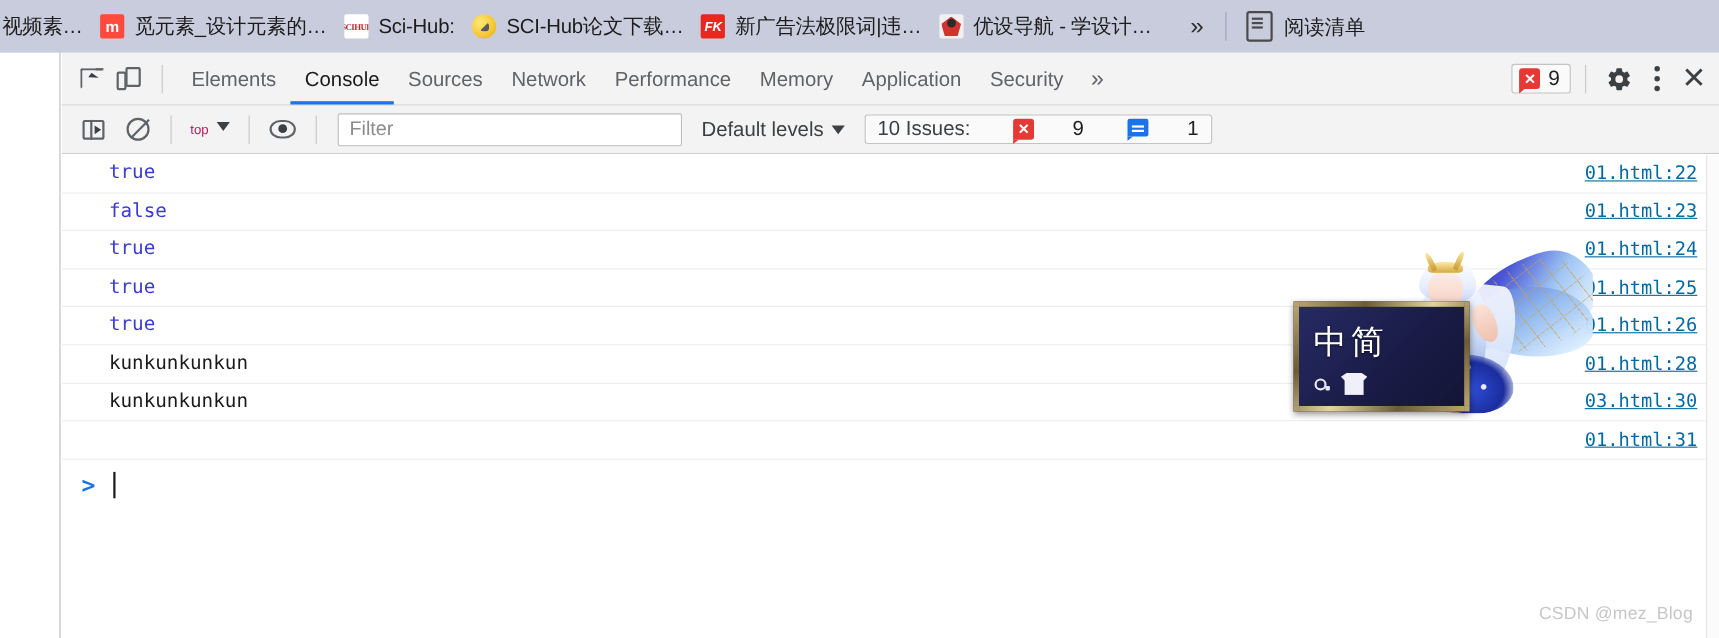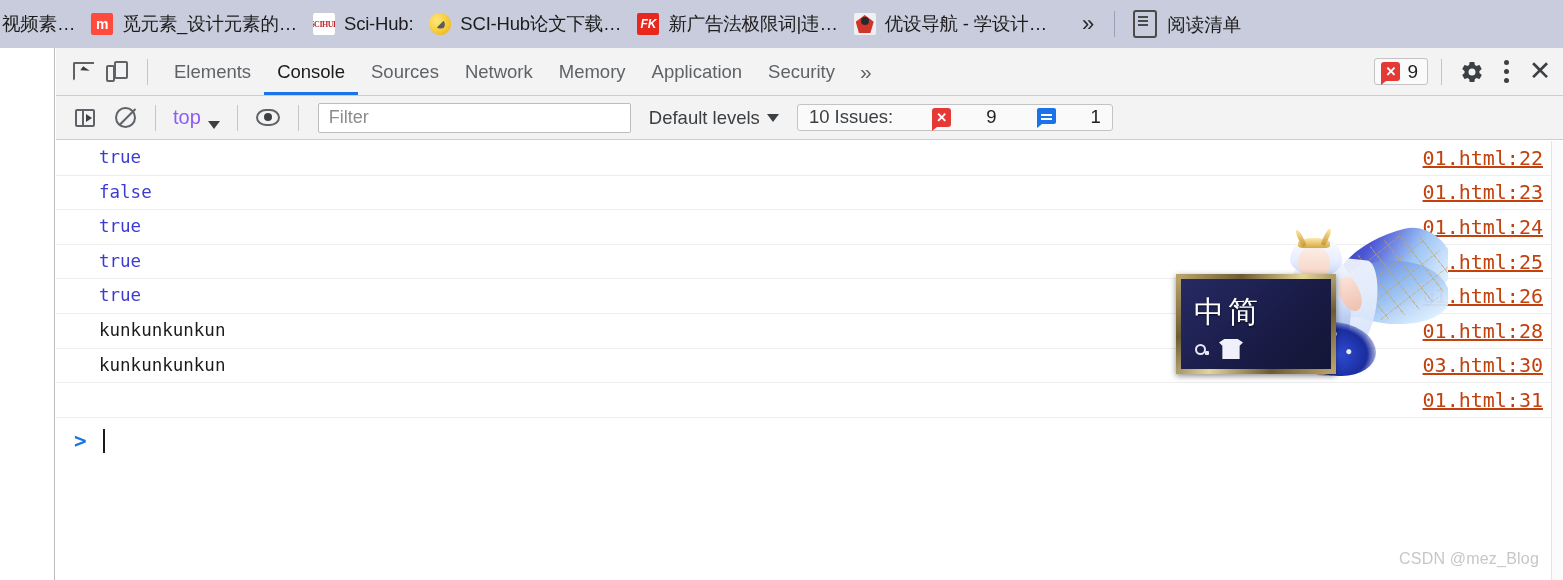--- a/index.html
+++ b/index.html
@@ -398,23 +398,23 @@
     content: "";
     position: absolute;
     left: -1px; top: 7px;
     width: 23px; height: 2.4px;
     background: #5f6368;
     transform: rotate(-45deg);
     transform-origin: center;
   }
   .ctx-select {
     display: flex;
-    align-items: flex-end;
-    font-size: 20px;
-    color: #8b5cf6;
+    align-items: flex-start;
+    font-size: 12px;
+    color: #be185d;
     padding: 0 4px;
     flex: none;
   }
   .caret {
     margin-left: 7px;
     border-left: 6px solid transparent;
     border-right: 6px solid transparent;
     border-top: 8px solid #3c4043;
     display: inline-block;
   }
@@ -512,22 +512,22 @@
     white-space: pre;
   }
   .msg-text.bool { color: #3b3bd4; }
   .msg-text.plain { color: #1a1a1a; }
   .msg-src {
     position: absolute;
     right: 20px;
     top: 50%;
     transform: translateY(-50%);
     font-family: "DejaVu Sans Mono", monospace;
-    font-size: 20px;
-    color: #c2410c;
+    font-size: 17px;
+    color: #0369a1;
     text-decoration: underline;
     white-space: nowrap;
   }
 
   .prompt-row {
     height: 48px;
     display: flex;
     align-items: center;
     padding-left: 18px;
     box-sizing: border-box;
@@ -813,20 +813,21 @@
       </div>
       <div class="dt-iconbtn">
         <span class="ic-device"></span>
       </div>
       <div class="dt-vsep"></div>
 
       <div class="dt-tab">Elements</div>
       <div class="dt-tab active">Console</div>
       <div class="dt-tab">Sources</div>
       <div class="dt-tab">Network</div>
+      <div class="dt-tab">Performance</div>
       <div class="dt-tab">Memory</div>
       <div class="dt-tab">Application</div>
       <div class="dt-tab">Security</div>
       <div class="dt-more">»</div>
 
       <div class="dt-spacer"></div>
 
       <div class="err-counter">
         <span class="badge-err">✕</span>
         <span class="err-count-num">9</span>

